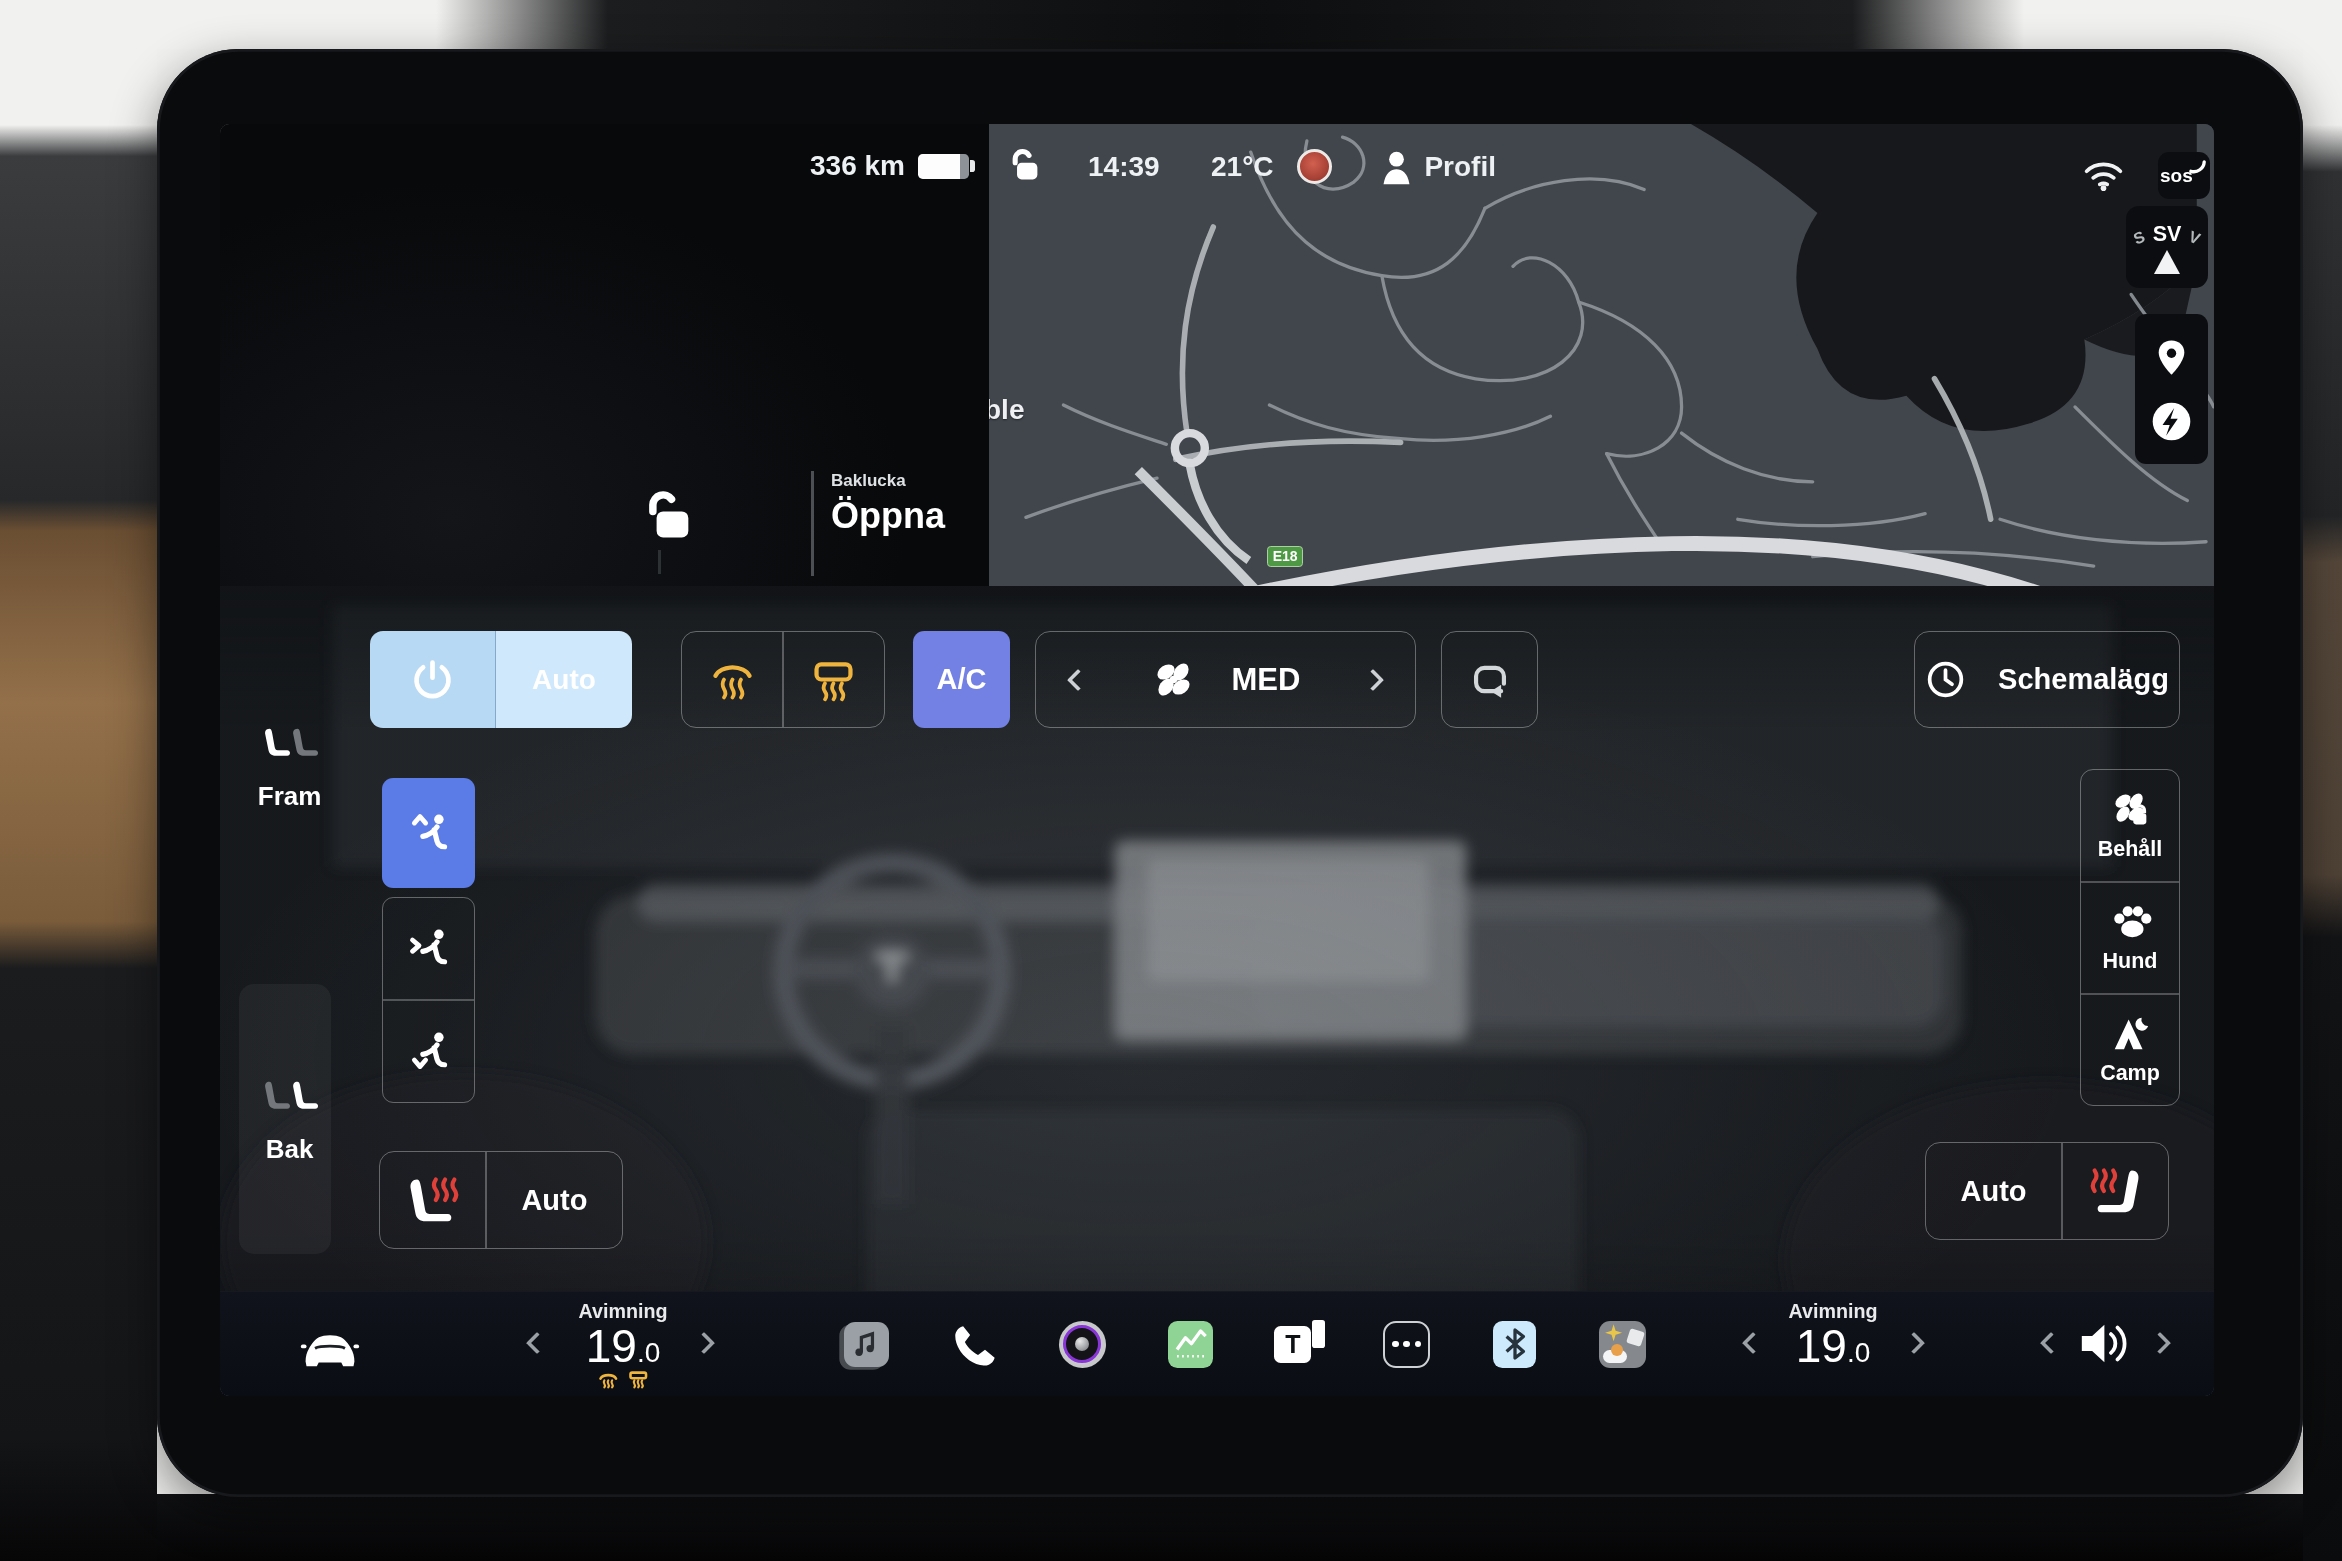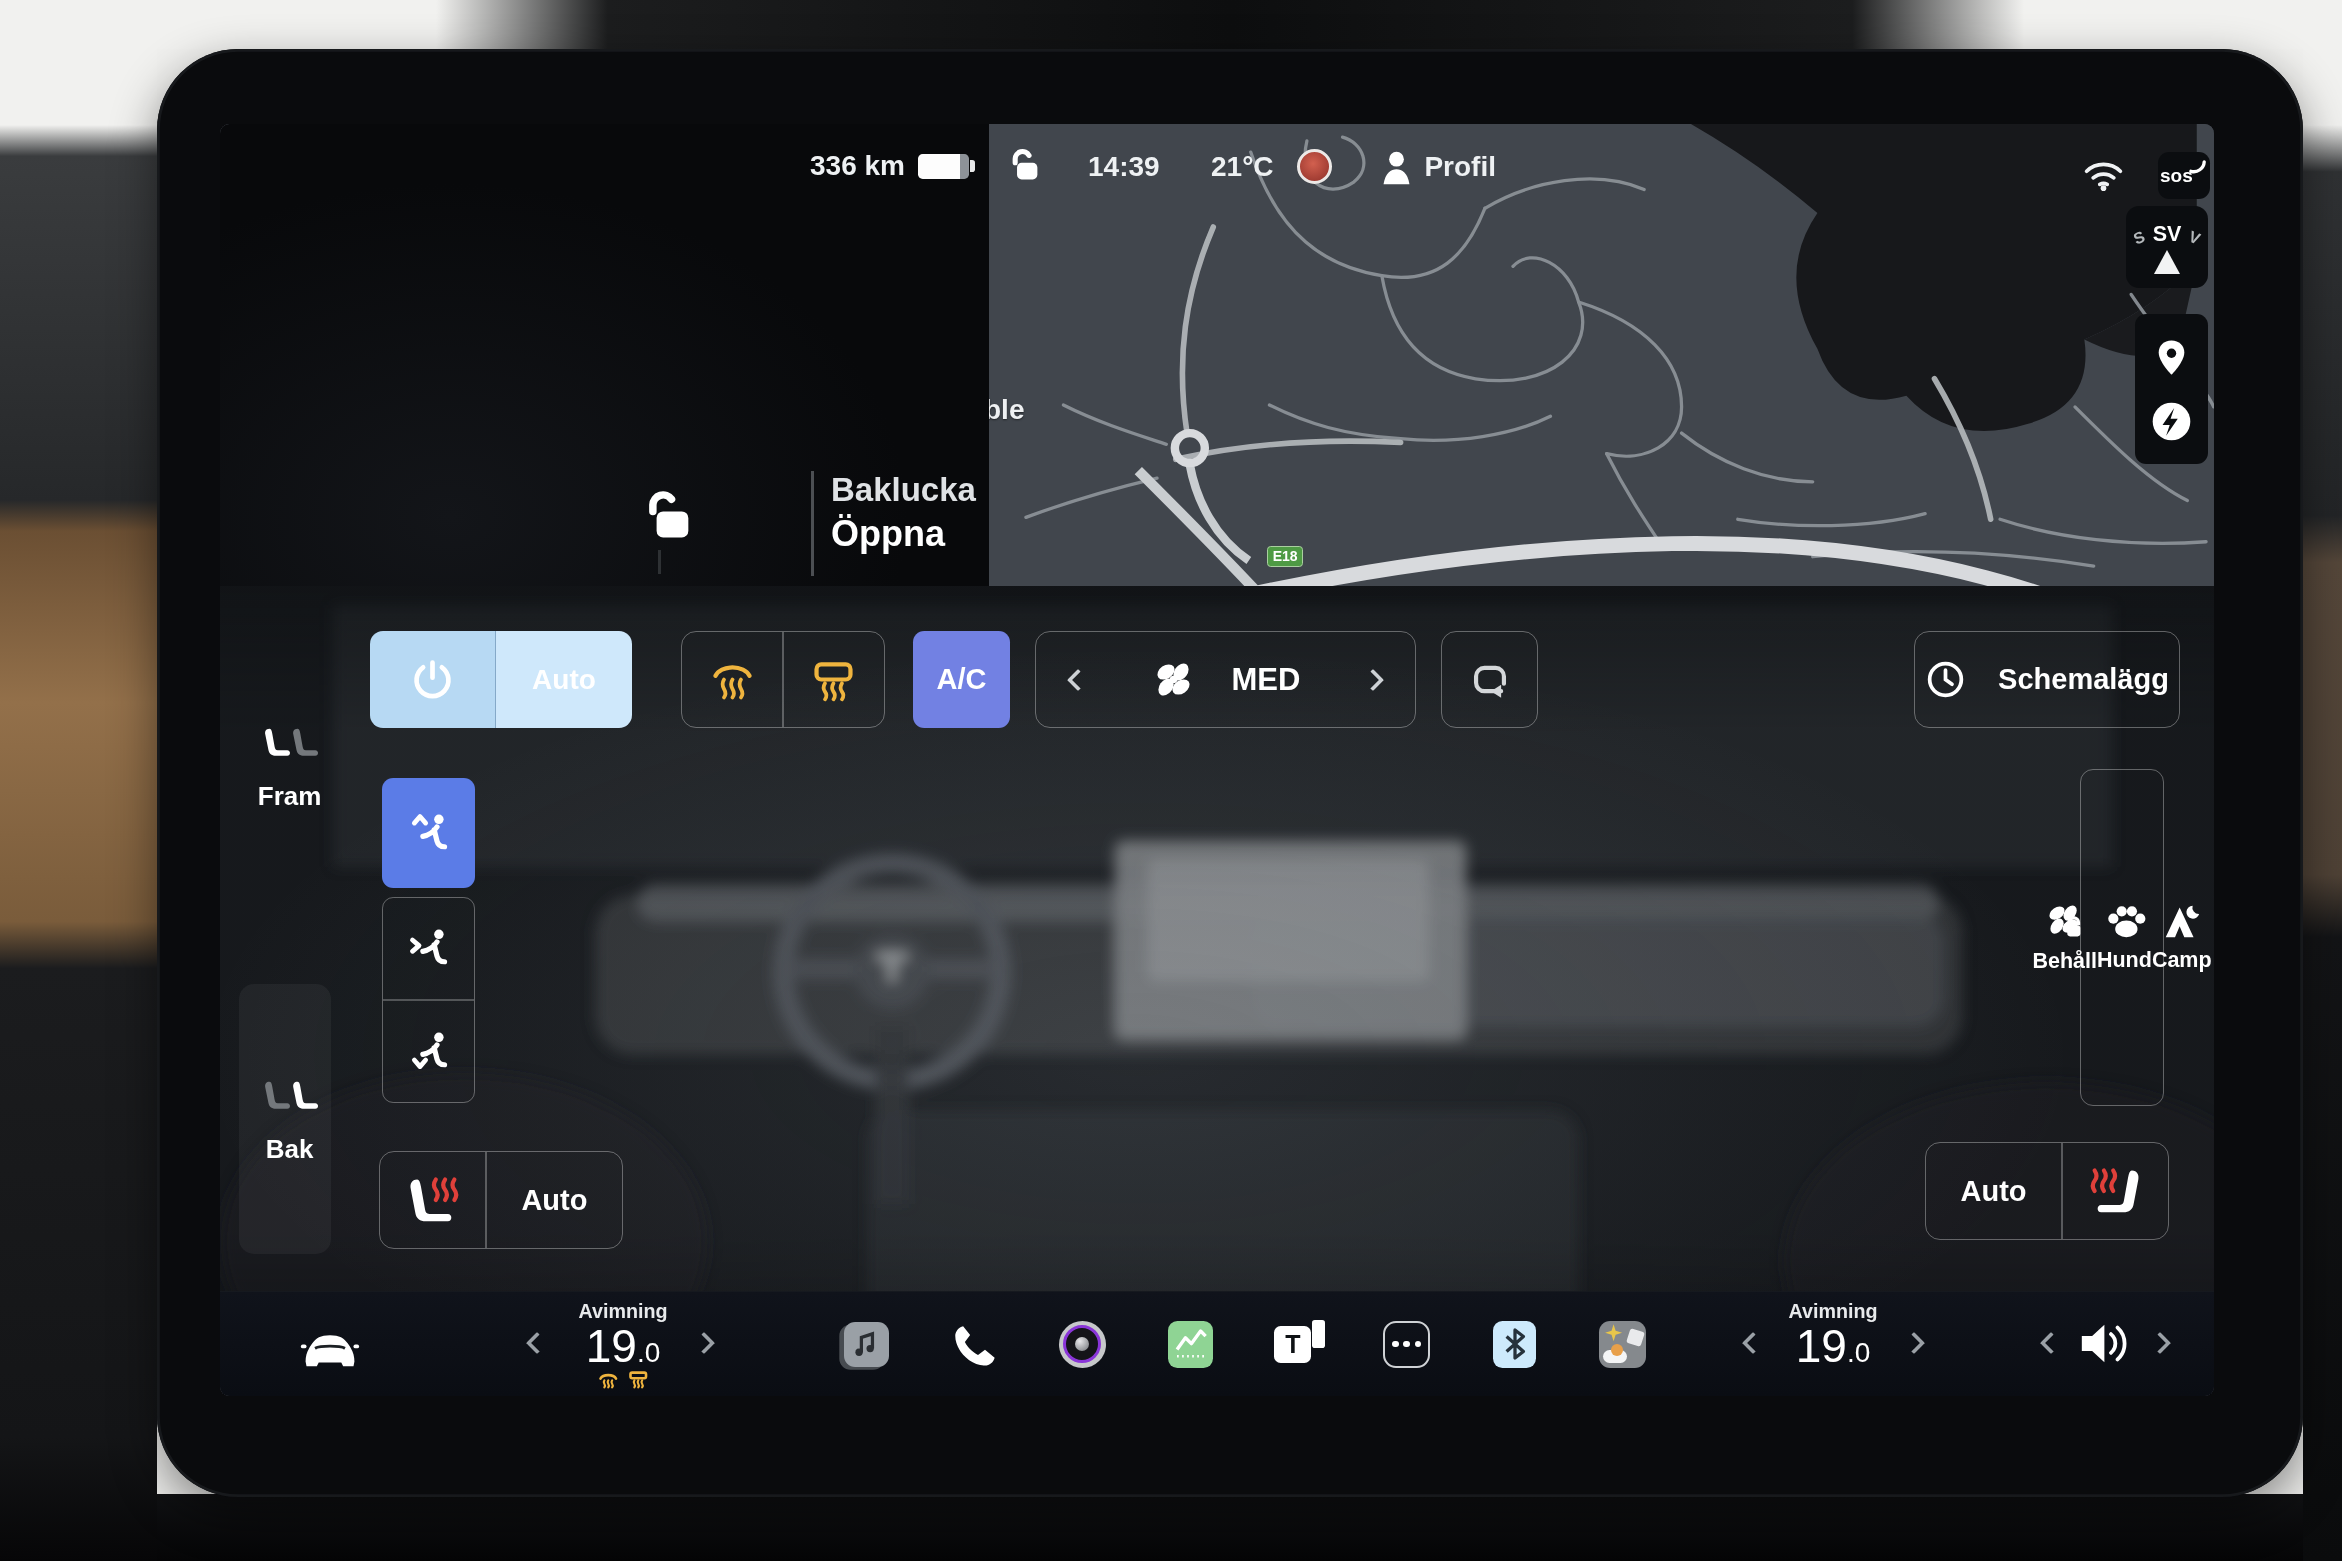--- a/index.html
+++ b/index.html
@@ -38,21 +38,21 @@
   .searchbar{background:rgba(7,9,11,.93);border-radius:9.4px;display:flex;align-items:center;gap:26px;padding-left:32px;}
   .search-text{color:#c8ccd0;font-size:29px;font-weight:500;}
 
   .compass{background:#0b0d10;border-radius:13px;color:#fff;}
   .compass .hd{font-size:21.5px;font-weight:bold;}
   .compass .side{font-size:16px;color:#b4b8bb;font-weight:bold;}
   .ntri{width:0;height:0;border-left:13px solid transparent;border-right:13px solid transparent;border-bottom:24px solid #f2f3f4;}
 
   
   .vpanel{left:0;top:0;width:769px;height:462px;background:radial-gradient(ellipse at 30% 85%, #131519 0%, #08090b 60%);}
-  .trunk-label{color:#dfe2e5;font-size:33px;font-weight:bold;}
+  .trunk-label{color:#dfe2e5;font-size:17px;font-weight:bold;}
   .trunk-action{color:#fff;font-size:36px;font-weight:bold;margin-top:3.7px;}
   .vdiv{width:2.8px;background:#4c4f53;}
 
   
   .climate{left:0;top:462px;width:1994px;height:810px;background:#1b1e22;overflow:hidden;text-align:right;}
   .cl-overlay{left:0;top:0;width:1994px;height:810px;
     background:radial-gradient(ellipse at 46% 58%, rgba(190,200,212,.10), rgba(0,0,0,0) 62%),
                linear-gradient(rgba(10,12,14,.55), rgba(10,12,14,.25) 18%, rgba(10,12,14,.25) 80%, rgba(8,9,11,.6));}
   .btn-outline{border:1.9px solid rgba(255,255,255,.33);border-radius:15px;display:flex;align-items:center;justify-content:center;}
   .cl-text{color:#fff;font-weight:bold;font-size:28px;}
@@ -351,21 +351,21 @@
               <path d="M54 6 q-4 6 0 11 q4 5 0 11"></path>
             </g>
           </svg>
         </div>
         <div class="celldiv"></div>
         <div class="flexc" style="flex:1;height:100%">
           <span class="cl-text" style="font-size:29px">Auto</span>
         </div>
       </div>
 
-      <div class="abs btn-outline" style="left:1860px;top:183px;width:84px;height:337px;flex-direction:row;border-radius:13px;padding:0">
+      <div class="abs btn-outline" style="left:1860px;top:183px;width:100px;height:337px;flex-direction:column;border-radius:13px;padding:0">
         <div class="col" style="height:112px;width:100%;justify-content:center">
           <svg width="43" height="41" viewBox="0 0 46 44">
             <g fill="#fff">
               <ellipse cx="15" cy="13" rx="9" ry="6" transform="rotate(-35 15 13)"></ellipse>
               <ellipse cx="29" cy="13" rx="6" ry="9" transform="rotate(35 29 13)"></ellipse>
               <ellipse cx="29" cy="27" rx="9" ry="6" transform="rotate(-35 29 27)"></ellipse>
               <ellipse cx="15" cy="27" rx="6" ry="9" transform="rotate(35 15 27)"></ellipse>
             </g>
             <path d="M28 26 v-3 a5 5 0 0 1 10 0 v3" stroke="#fff" stroke-width="3.5" fill="none"></path>
             <rect x="26" y="26" width="14" height="12" rx="3" fill="#fff"></rect>

